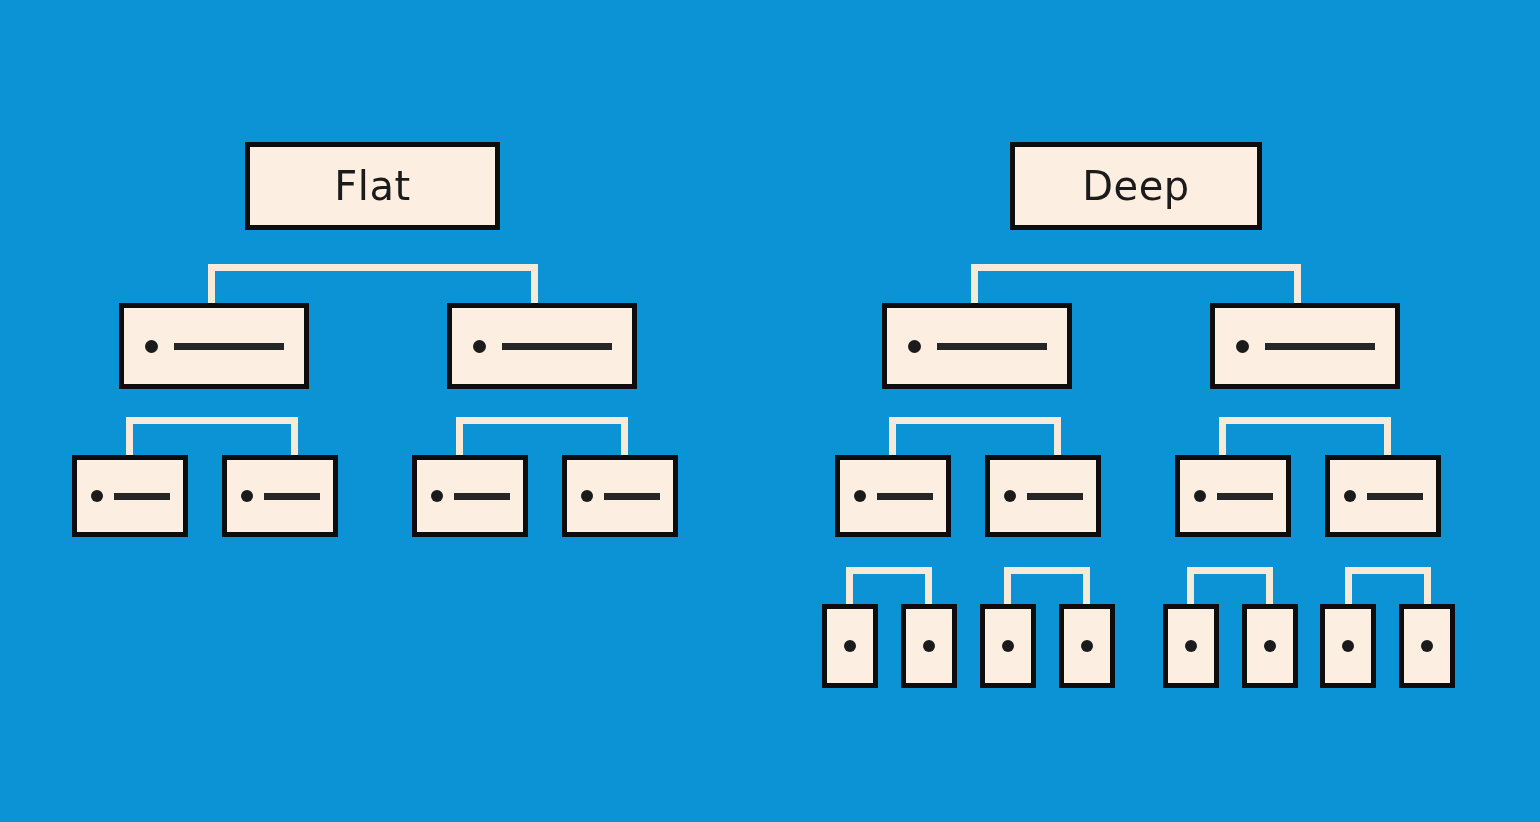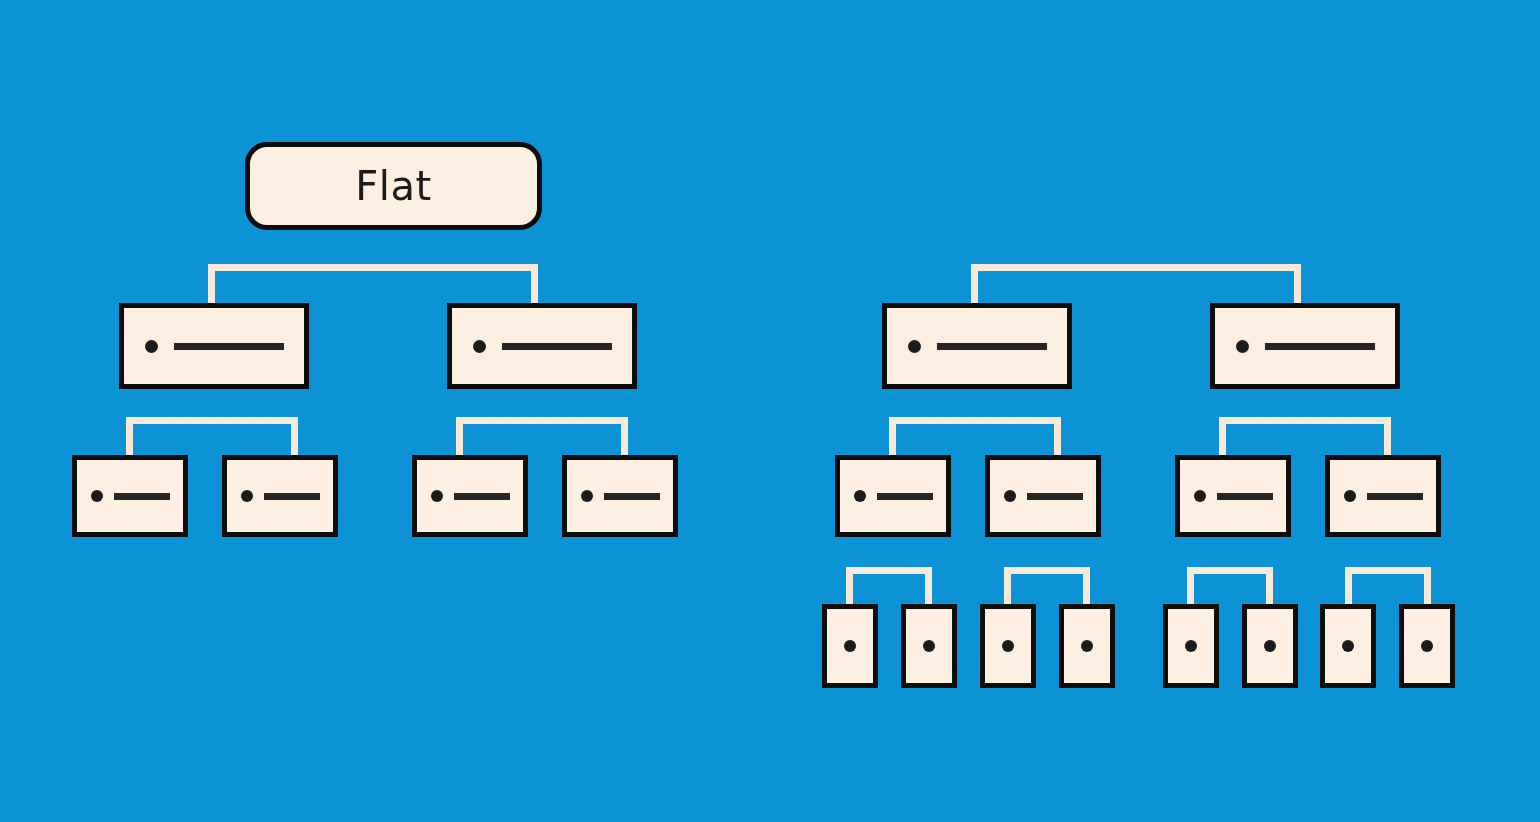--- a/index.html
+++ b/index.html
@@ -74,21 +74,21 @@
   }
 </style>
 </head>
 <body>
 
 <div id="stage" style="width: 1540px; height: 822px; background: rgb(11, 147, 213);">
     <div style="position: absolute; inset: 0px;">
       <div class="bracket" style="left: 208px; top: 264px; width: 330px; height: 42px; border-left-color: rgb(247, 234, 217); border-right-color: rgb(247, 234, 217); border-top-color: rgb(247, 234, 217);"></div>
       <div class="bracket" style="left: 126px; top: 417px; width: 172px; height: 42px; border-left-color: rgb(247, 234, 217); border-right-color: rgb(247, 234, 217); border-top-color: rgb(247, 234, 217);"></div>
       <div class="bracket" style="left: 456px; top: 417px; width: 172px; height: 42px; border-left-color: rgb(247, 234, 217); border-right-color: rgb(247, 234, 217); border-top-color: rgb(247, 234, 217);"></div>
-      <div class="node title" style="left: 245px; top: 142px; width: 297px; height: 88px; background: rgb(252, 238, 224); border-color: rgb(13, 13, 13); border-radius: 22px;">
+      <div class="node title" style="left: 245px; top: 142px; width: 255px; height: 88px; background: rgb(252, 238, 224); border-color: rgb(13, 13, 13);">
         <span class="title-text">Flat</span>
       </div>
       <div class="node lvl1" style="left: 119px; top: 303px; width: 190px; height: 86px; background: rgb(252, 238, 224); border-color: rgb(13, 13, 13);">
         <span class="content">
           <span class="bullet" style="background: rgb(27, 27, 27);"></span>
           <span class="rule"></span>
         </span>
       </div>
       <div class="node lvl1" style="left: 447px; top: 303px; width: 190px; height: 86px; background: rgb(252, 238, 224); border-color: rgb(13, 13, 13);">
         <span class="content">
@@ -122,20 +122,23 @@
       </div>
     </div>
     <div style="position: absolute; inset: 0px;">
       <div class="bracket" style="left: 971px; top: 264px; width: 330px; height: 42px; border-left-color: rgb(247, 234, 217); border-right-color: rgb(247, 234, 217); border-top-color: rgb(247, 234, 217);"></div>
       <div class="bracket" style="left: 889px; top: 417px; width: 172px; height: 42px; border-left-color: rgb(247, 234, 217); border-right-color: rgb(247, 234, 217); border-top-color: rgb(247, 234, 217);"></div>
       <div class="bracket" style="left: 1219px; top: 417px; width: 172px; height: 42px; border-left-color: rgb(247, 234, 217); border-right-color: rgb(247, 234, 217); border-top-color: rgb(247, 234, 217);"></div>
       <div class="bracket" style="left: 846px; top: 567px; width: 86px; height: 38px; border-left-color: rgb(247, 234, 217); border-right-color: rgb(247, 234, 217); border-top-color: rgb(247, 234, 217);"></div>
       <div class="bracket" style="left: 1004px; top: 567px; width: 86px; height: 38px; border-left-color: rgb(247, 234, 217); border-right-color: rgb(247, 234, 217); border-top-color: rgb(247, 234, 217);"></div>
       <div class="bracket" style="left: 1187px; top: 567px; width: 86px; height: 38px; border-left-color: rgb(247, 234, 217); border-right-color: rgb(247, 234, 217); border-top-color: rgb(247, 234, 217);"></div>
       <div class="bracket" style="left: 1345px; top: 567px; width: 86px; height: 38px; border-left-color: rgb(247, 234, 217); border-right-color: rgb(247, 234, 217); border-top-color: rgb(247, 234, 217);"></div>
+      <div class="node title" style="left: 1010px; top: 142px; width: 252px; height: 88px; background: rgb(252, 238, 224); border-color: rgb(13, 13, 13);">
+        <span class="title-text">Deep</span>
+      </div>
       <div class="node lvl1" style="left: 882px; top: 303px; width: 190px; height: 86px; background: rgb(252, 238, 224); border-color: rgb(13, 13, 13);">
         <span class="content">
           <span class="bullet" style="background: rgb(27, 27, 27);"></span>
           <span class="rule"></span>
         </span>
       </div>
       <div class="node lvl1" style="left: 1210px; top: 303px; width: 190px; height: 86px; background: rgb(252, 238, 224); border-color: rgb(13, 13, 13);">
         <span class="content">
           <span class="bullet" style="background: rgb(27, 27, 27);"></span>
           <span class="rule"></span>

